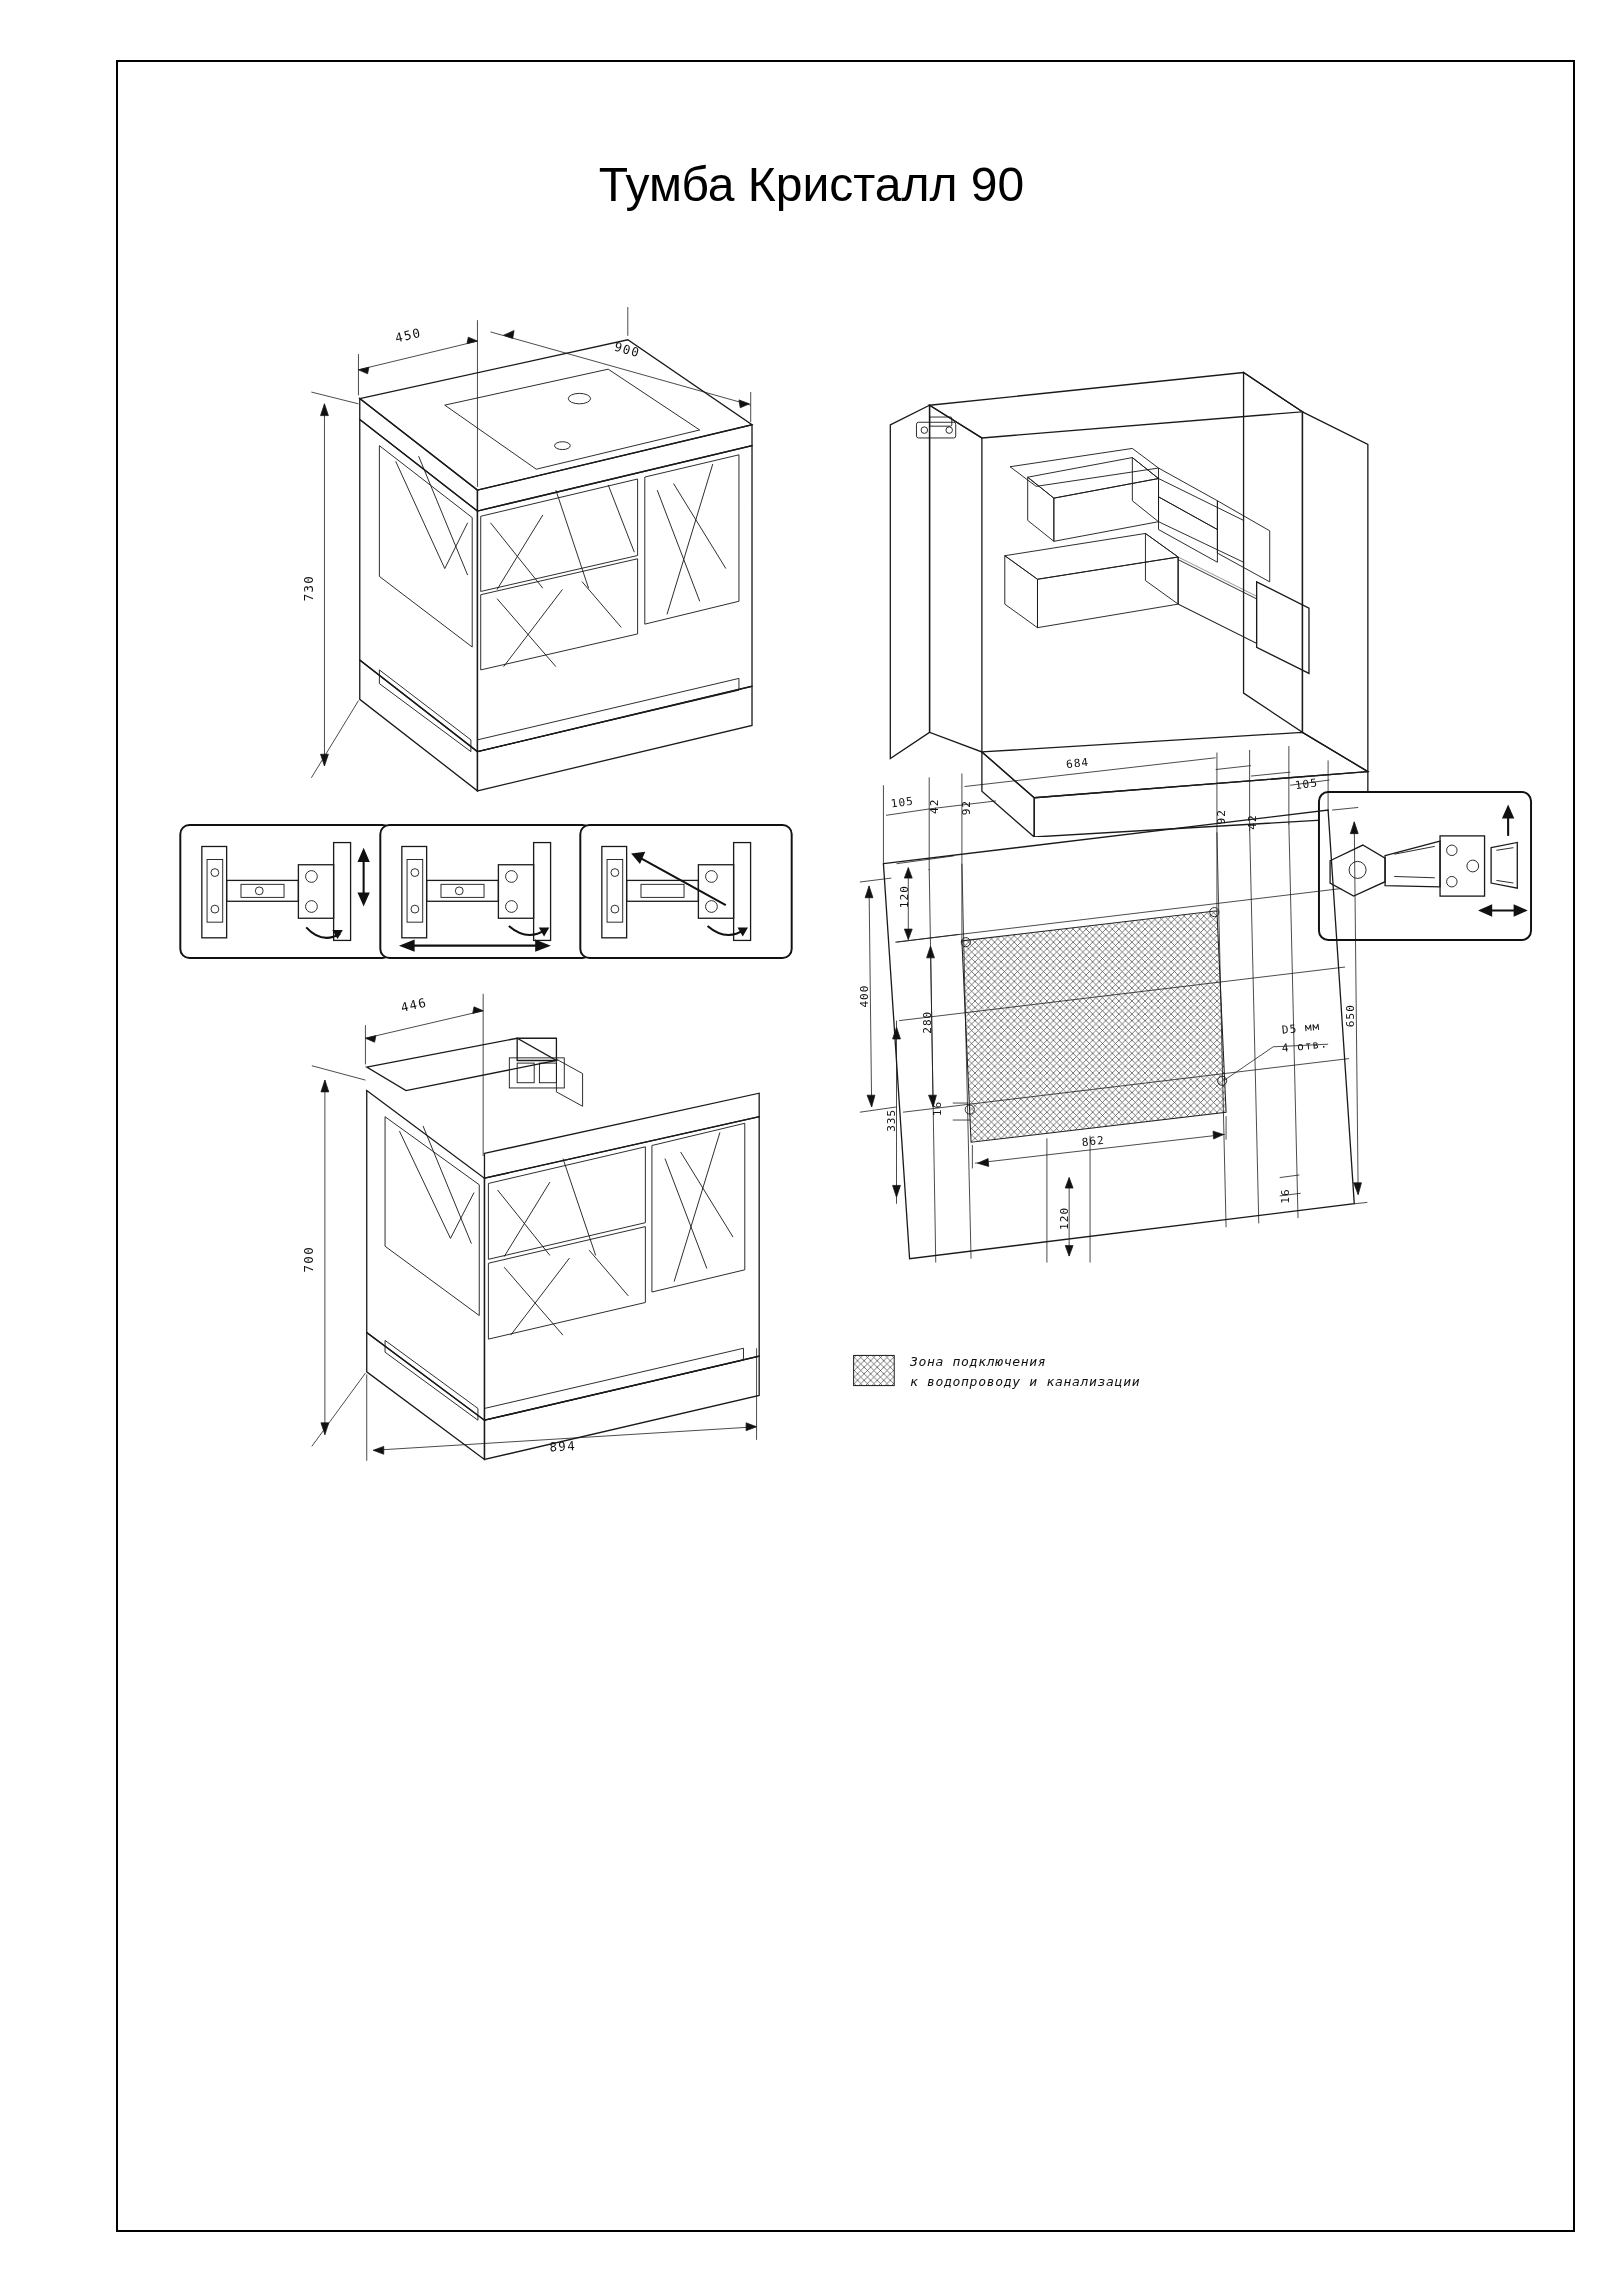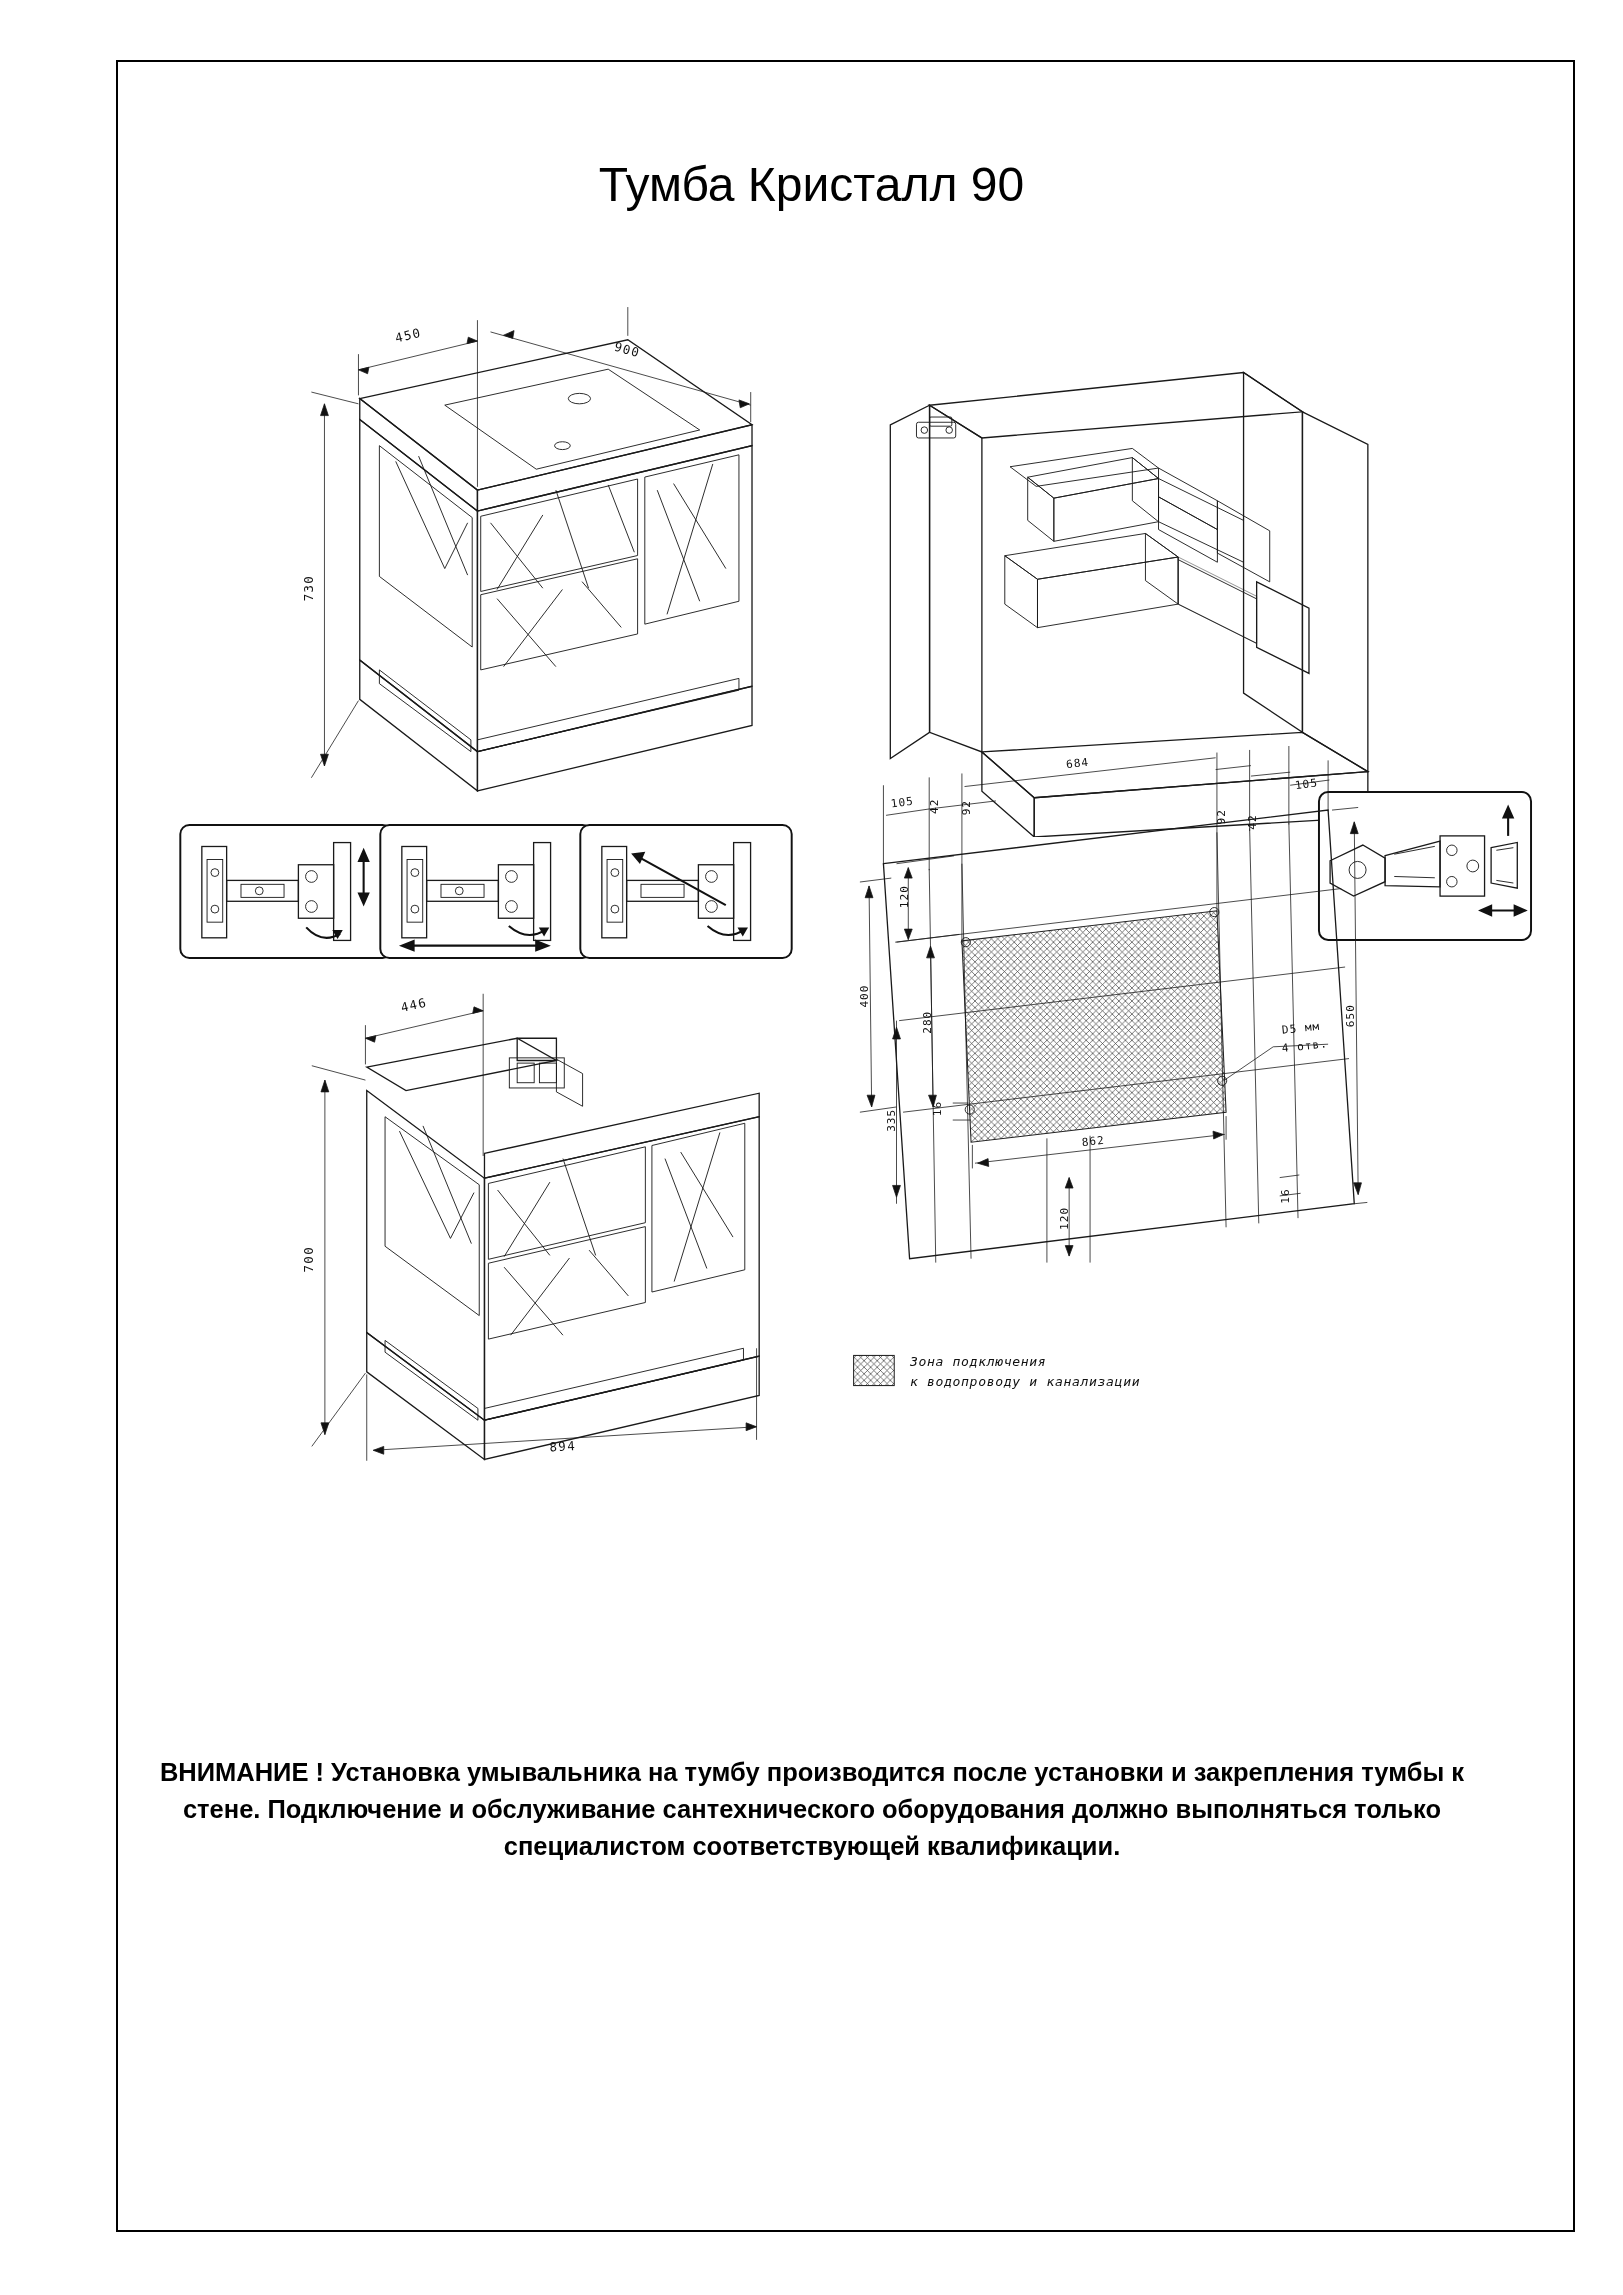--- a/index.html
+++ b/index.html
@@ -501,16 +501,15 @@
       <pattern id="hatch2" width="10" height="10" patternUnits="userSpaceOnUse">
         <path d="M0,10 L10,0 M-2,2 L2,-2 M8,12 L12,8" stroke="#333" stroke-width="1"></path>
         <path d="M0,0 L10,10 M-2,8 L2,12 M8,-2 L12,2" stroke="#333" stroke-width="1"></path>
       </pattern>
     </defs>
     <rect x="4" y="22" width="62" height="46" fill="url(#hatch2)" stroke="#222" stroke-width="1.6"></rect>
     <text class="legendtxt" x="90" y="38">Зона подключения</text>
     <text class="legendtxt" x="90" y="68">к водопроводу и канализации</text>
   </svg>
 
-  <div class="warning">ВНИМАНИЕ ! Установка умывальника на тумбу производится после установки и закрепления тумбы к стене. Подключение и обслуживание сантехнического оборудования должно выполняться только специалистом соответствующей квалификации.</div>
 
 </div>
 
 
 </body></html>

